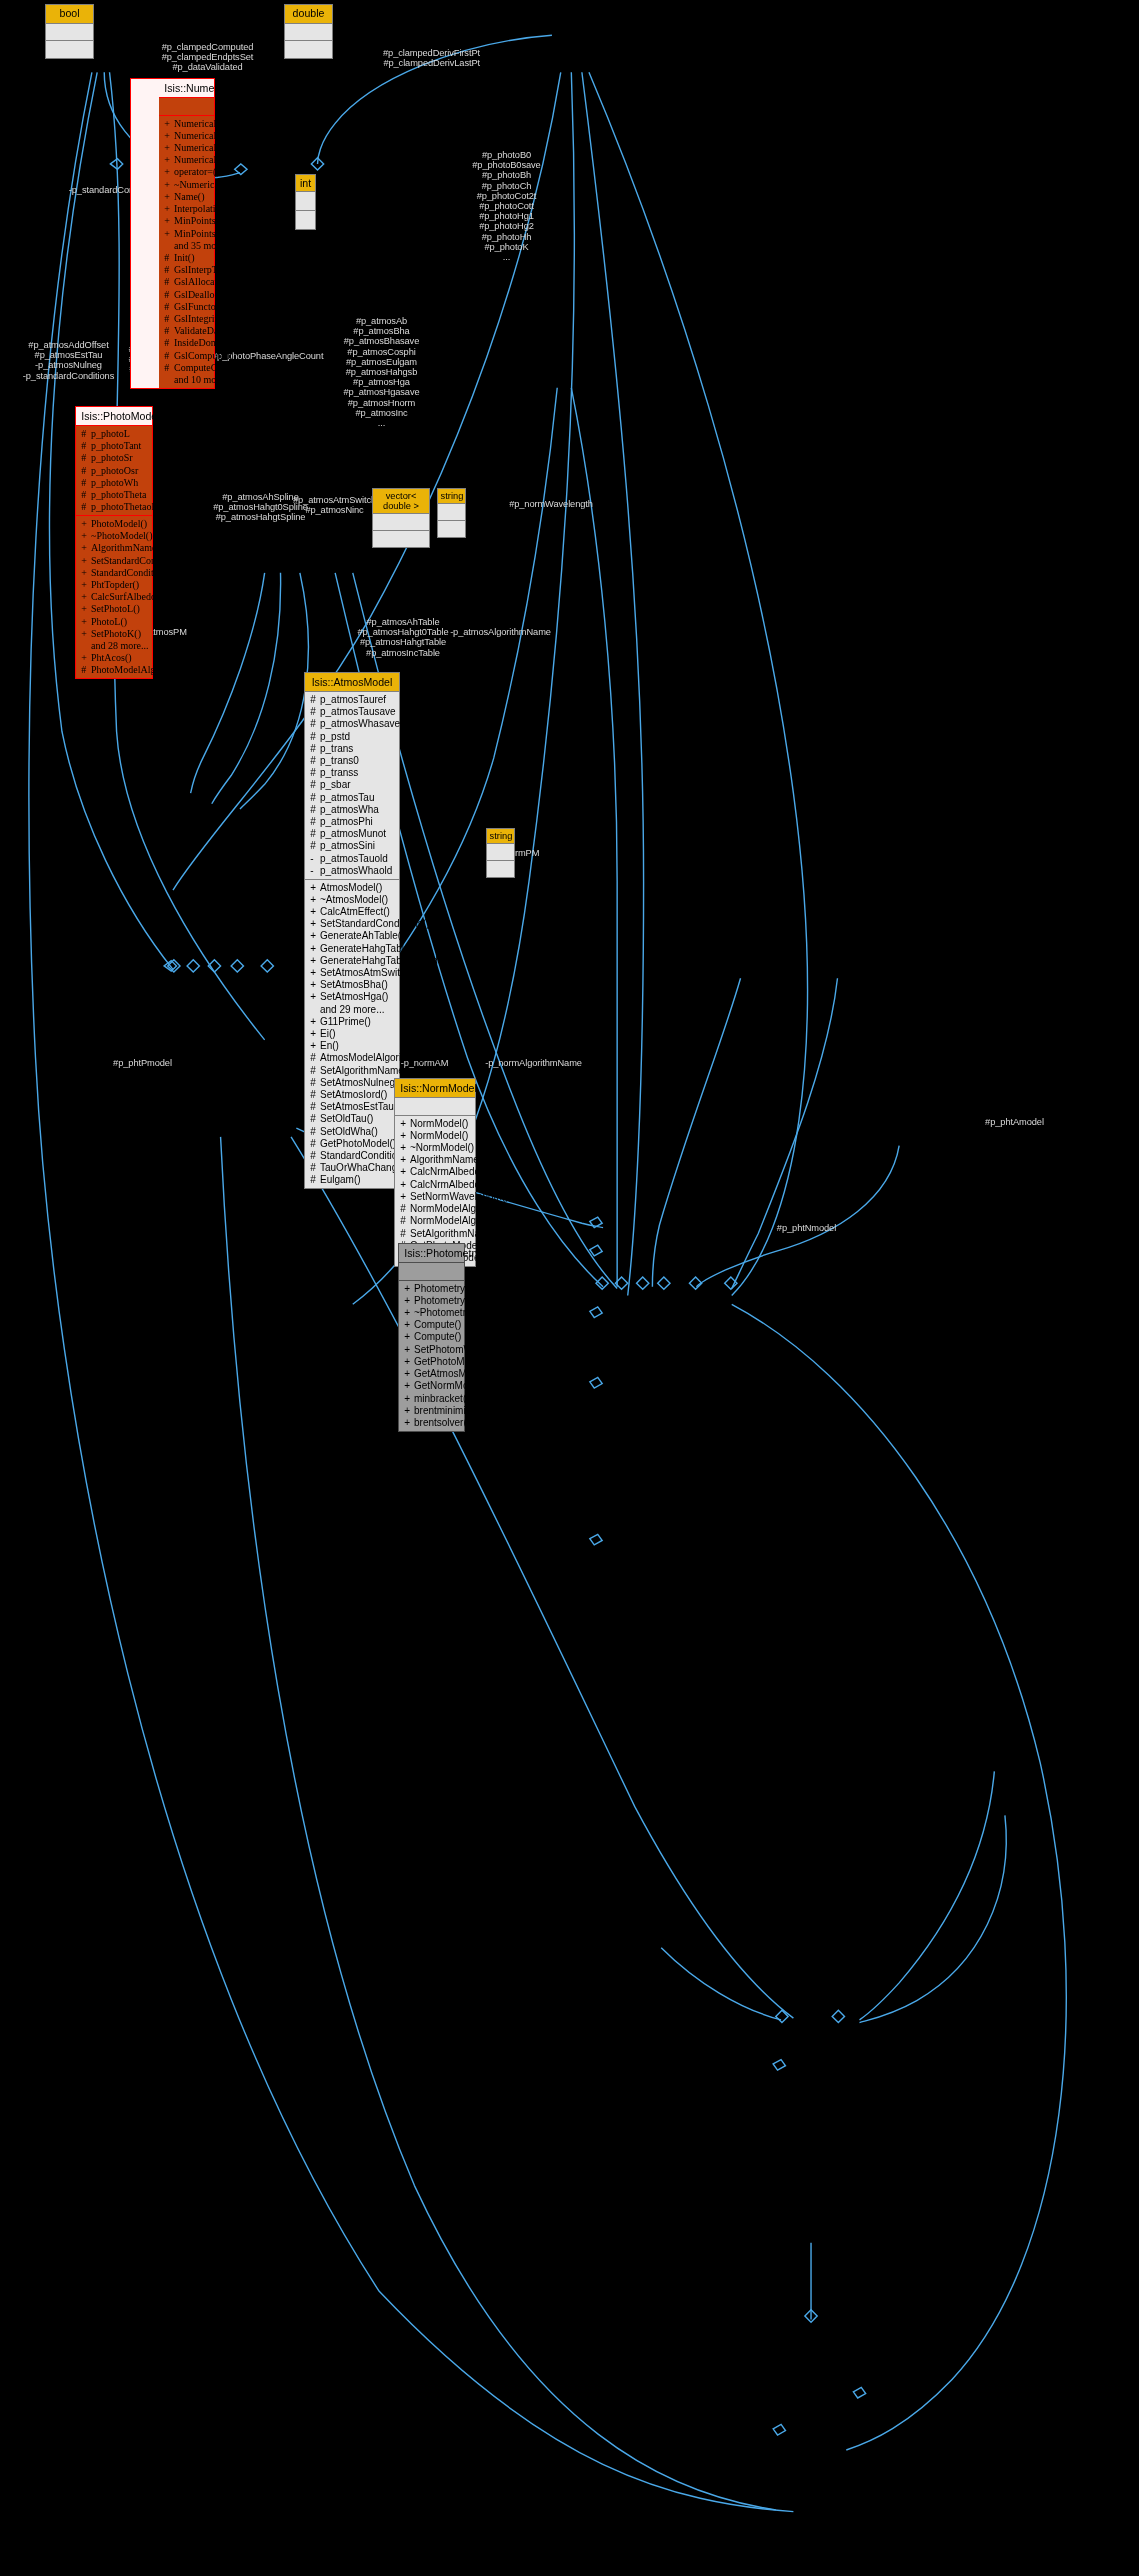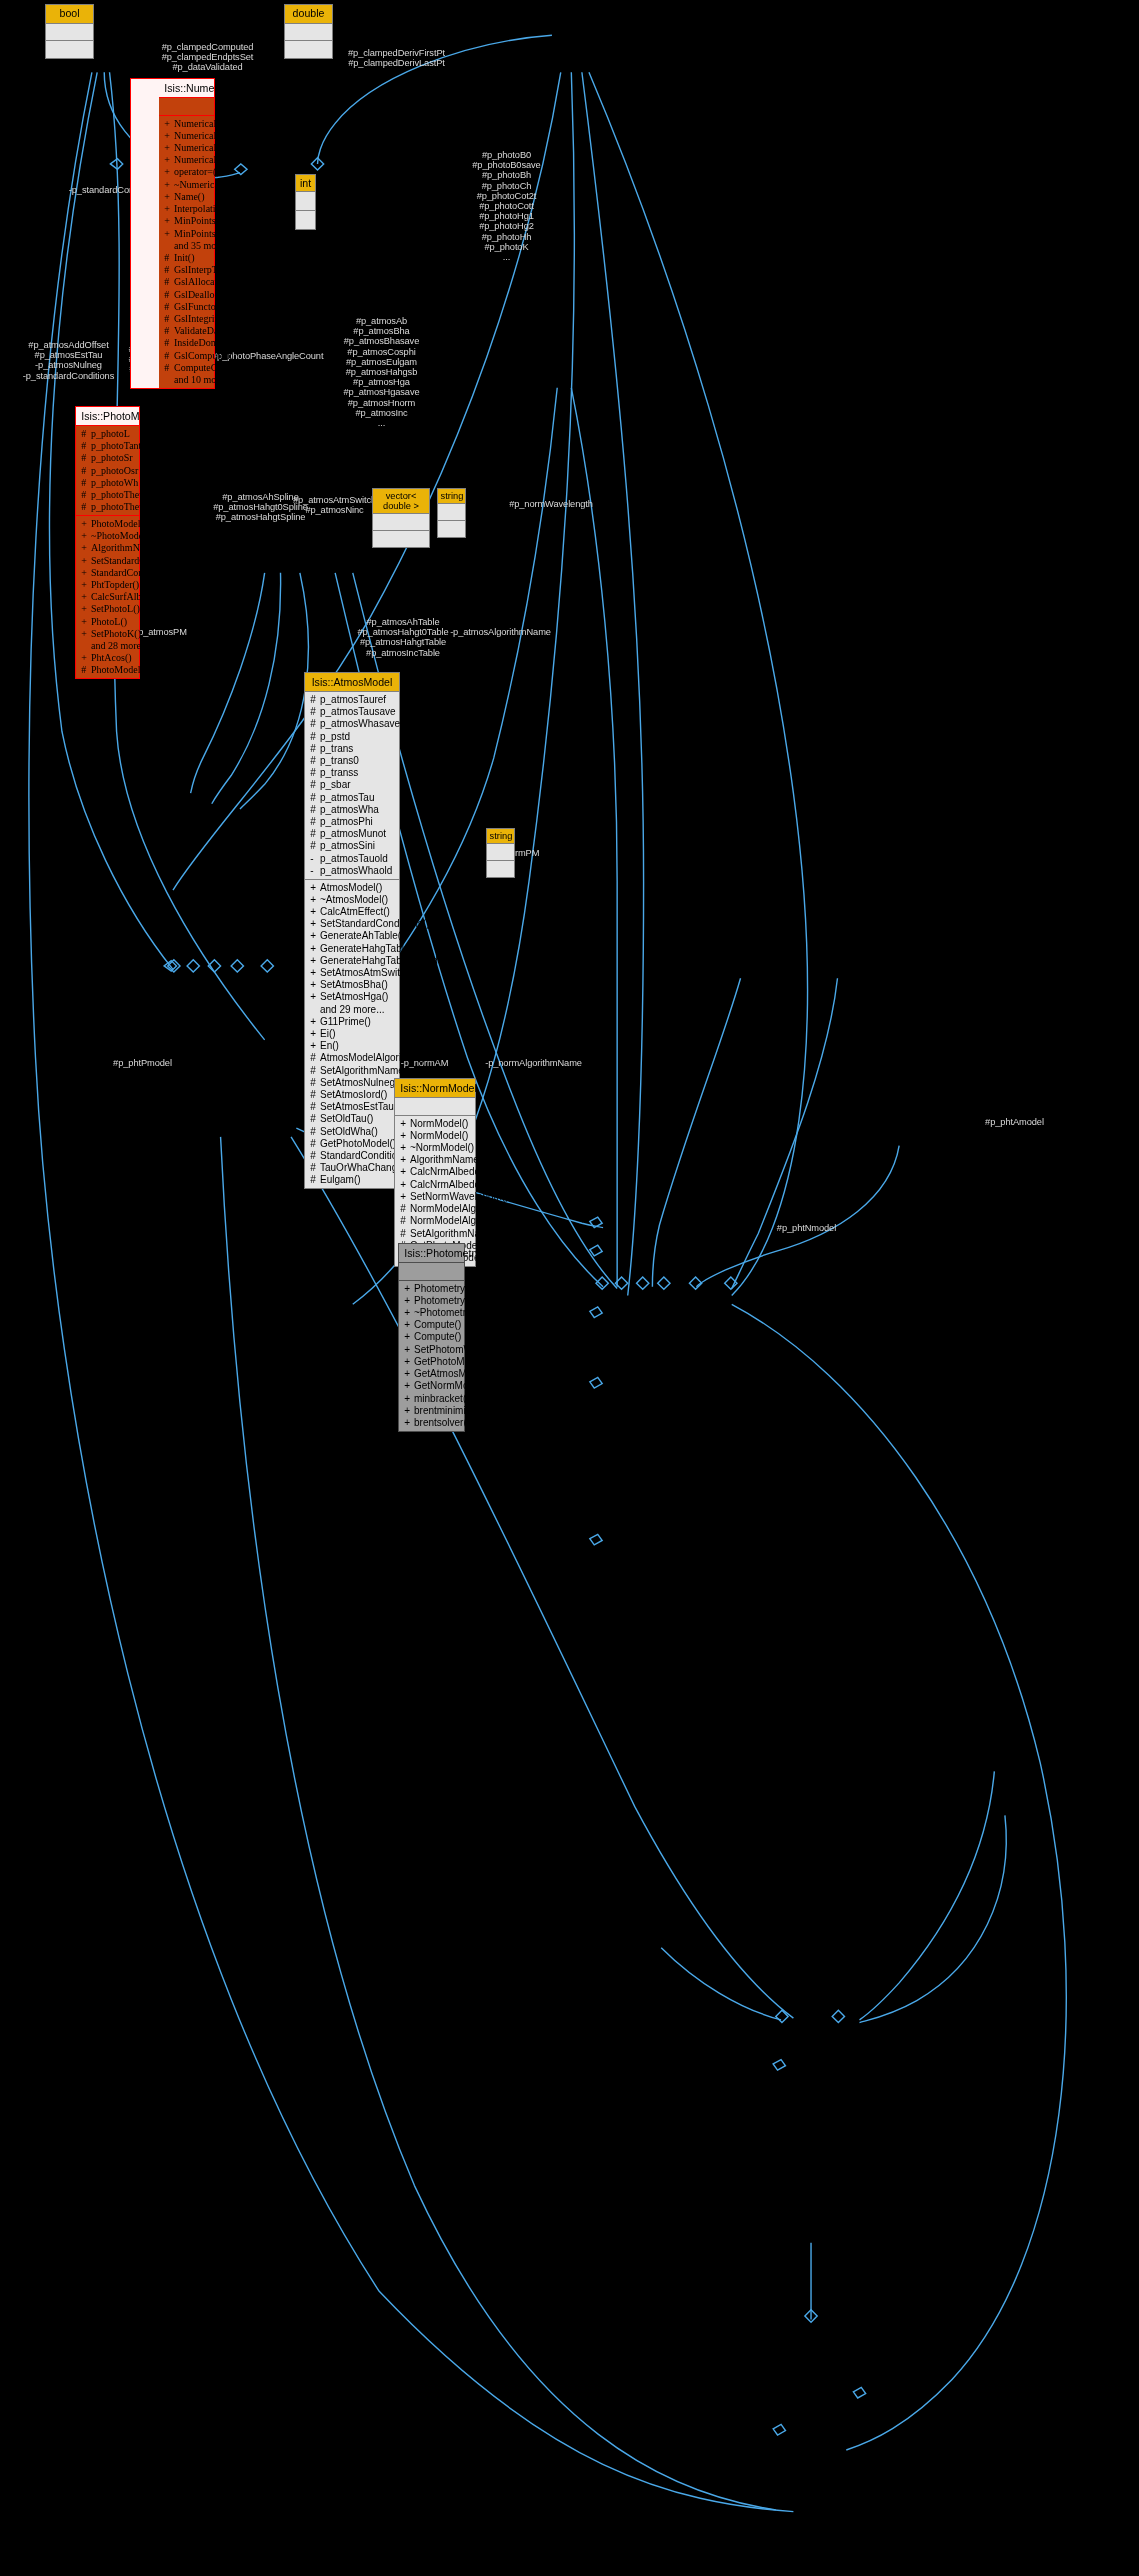--- a/index.html
+++ b/index.html
@@ -120,21 +120,21 @@
         <path class="arrowdia" d="M 968 2714 l 9 -5 l 5 7 l -9 5 z"></path>
         <path class="arrowdia" d="M 186 1096 l 8 -6 l 6 6 l -6 6 z"></path>
         <path class="arrowdia" d="M 125 186 l 8 -6 l 6 6 l -6 6 z"></path>
       </g>
     </g>
   </svg>
 
   <div class="elabel" style="left:128px;top:42px;width:159px;">#p_clampedComputed
 #p_clampedEndptsSet
 #p_dataValidated</div>
-  <div class="elabel" style="left:313px;top:48px;width:167px;">#p_clampedDerivFirstPt
+  <div class="elabel" style="left:313px;top:48px;width:167px;text-align:right;">#p_clampedDerivFirstPt
 #p_clampedDerivLastPt</div>
   <div class="elabel" style="left:449px;top:150px;width:115px;">#p_photoB0
 #p_photoB0save
 #p_photoBh
 #p_photoCh
 #p_photoCot2t
 #p_photoCott
 #p_photoHg1
 #p_photoHg2
 #p_photoHh
@@ -237,21 +237,21 @@
         <div class="row"><span class="vis">#</span><span>GslFunctor()</span></div>
         <div class="row"><span class="vis">#</span><span>GslIntegrityCheck()</span></div>
         <div class="row"><span class="vis">#</span><span>ValidateDataSet()</span></div>
         <div class="row"><span class="vis">#</span><span>InsideDomain()</span></div>
         <div class="row"><span class="vis">#</span><span>GslComputed()</span></div>
         <div class="row"><span class="vis">#</span><span>ComputeGsl()</span></div>
         <div class="row"><span class="vis"></span><span>and 10 more...</span></div>
       </div>
   </div>
 
-  <div class="box red" style="left:75px;top:406px;width:65px;">
+  <div class="box red" style="left:75px;top:406px;width:78px;">
     <div class="title">Isis::PhotoModel</div>
     <div class="sec mid">
         <div class="row"><span class="vis">#</span><span>p_photoL</span></div>
         <div class="row"><span class="vis">#</span><span>p_photoTant</span></div>
         <div class="row"><span class="vis">#</span><span>p_photoSr</span></div>
         <div class="row"><span class="vis">#</span><span>p_photoOsr</span></div>
         <div class="row"><span class="vis">#</span><span>p_photoWh</span></div>
         <div class="row"><span class="vis">#</span><span>p_photoTheta</span></div>
         <div class="row"><span class="vis">#</span><span>p_photoThetaold</span></div>
       </div>

